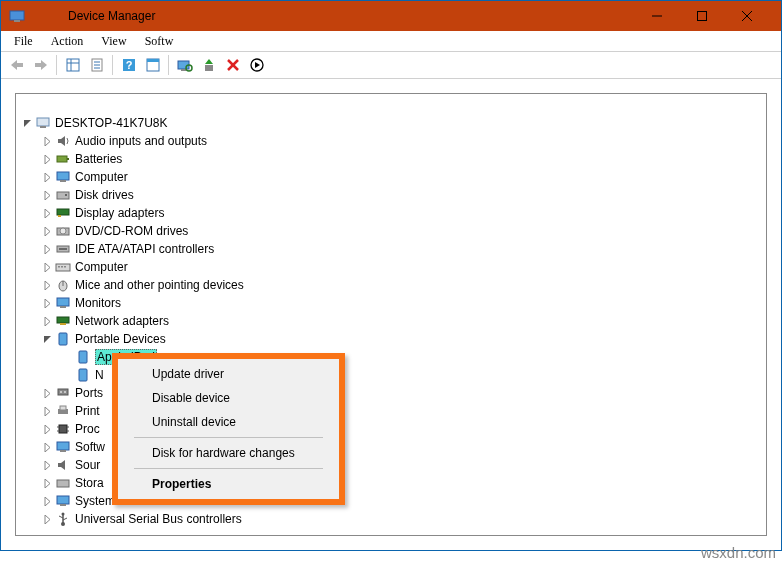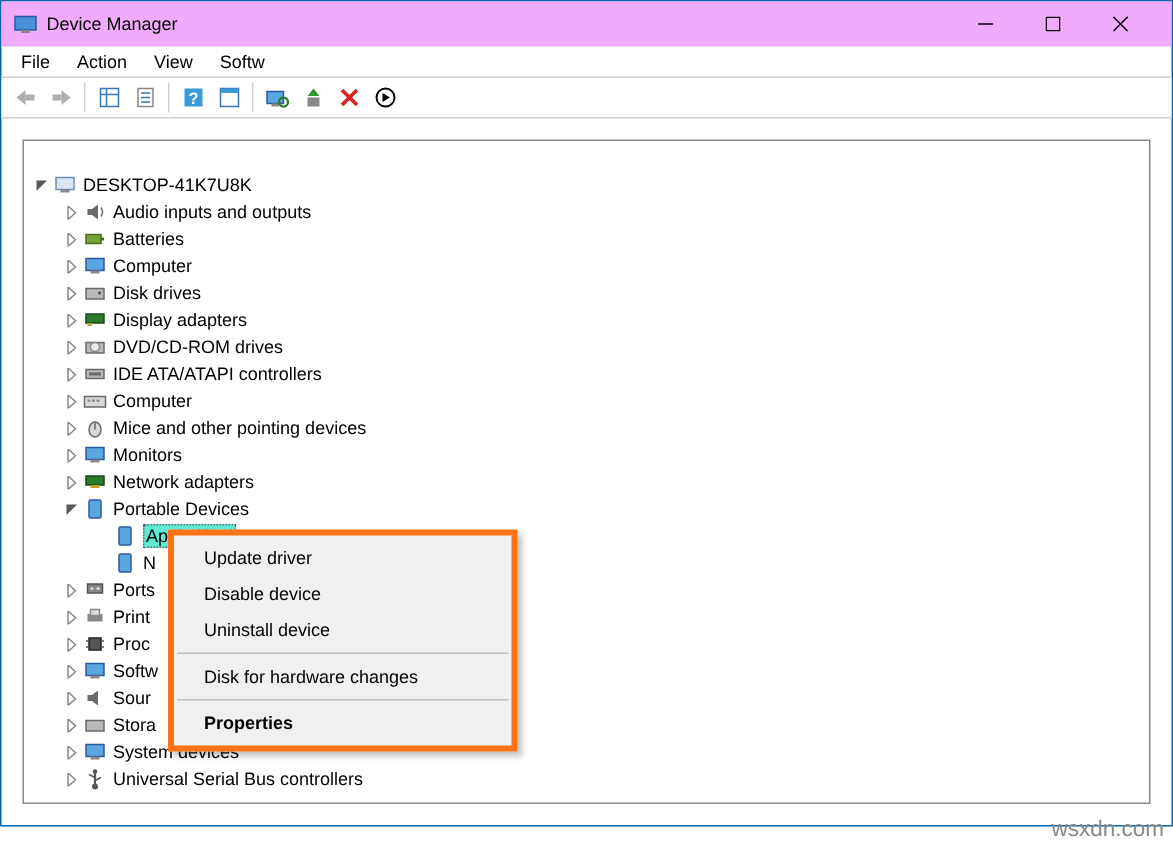--- a/index.html
+++ b/index.html
@@ -20,32 +20,34 @@
     height: 551px;
     background: #fff;
     display: flex;
     flex-direction: column;
   }
   .titlebar {
     height: 30px;
     display: flex;
     align-items: center;
     padding: 0 12px 0 8px;
-    background: #f0abfc;
+    background: #c2410c;
+    gap: 37px;
   }
   .titlebar .icon { width:16px; height:16px; margin-right:6px; }
   .titlebar .title { flex:1; font-size:12px; }
   .winbtns { display:flex; height:100%; }
   .winbtn { width:45px; display:flex; align-items:center; justify-content:center; cursor:default; }
   .menubar {
     height: 20px;
     display:flex;
     align-items:center;
     padding: 0 6px;
     gap: 4px;
+    font-family: Liberation Serif, serif;
   }
   .menuitem { padding: 1px 7px; cursor:default; }
   .toolbar {
     height: 28px;
     border-top:1px solid #d0d0d0;
     border-bottom:1px solid #d0d0d0;
     display:flex;
     align-items:center;
     padding: 0 4px;
     gap: 1px;
@@ -82,23 +84,23 @@
     background:#5eead4;
     outline:1px dotted #666;
     outline-offset:-1px;
   }
   .selected-text { padding:1px 2px; }
   .ctxmenu {
     position:absolute;
     left:112px; top:353px;
     width:233px;
     background:#f0f0f0;
-    border:4px solid #f97316;
+    border:6px solid #f97316;
     box-shadow:3px 3px 4px rgba(0,0,0,0.25);
-    padding:3px 0;
+    padding:3px 14px;
     font-size:12px;
     z-index:10;
   }
   .ctxitem { padding:5px 20px; cursor:default; }
   .ctxsep { height:1px; background:#c0c0c0; margin:3px 2px; }
   .ctxbold { font-weight:bold; }
   .watermark {
     position:absolute;
     right:6px; bottom:8px;
     font-size:15px;

